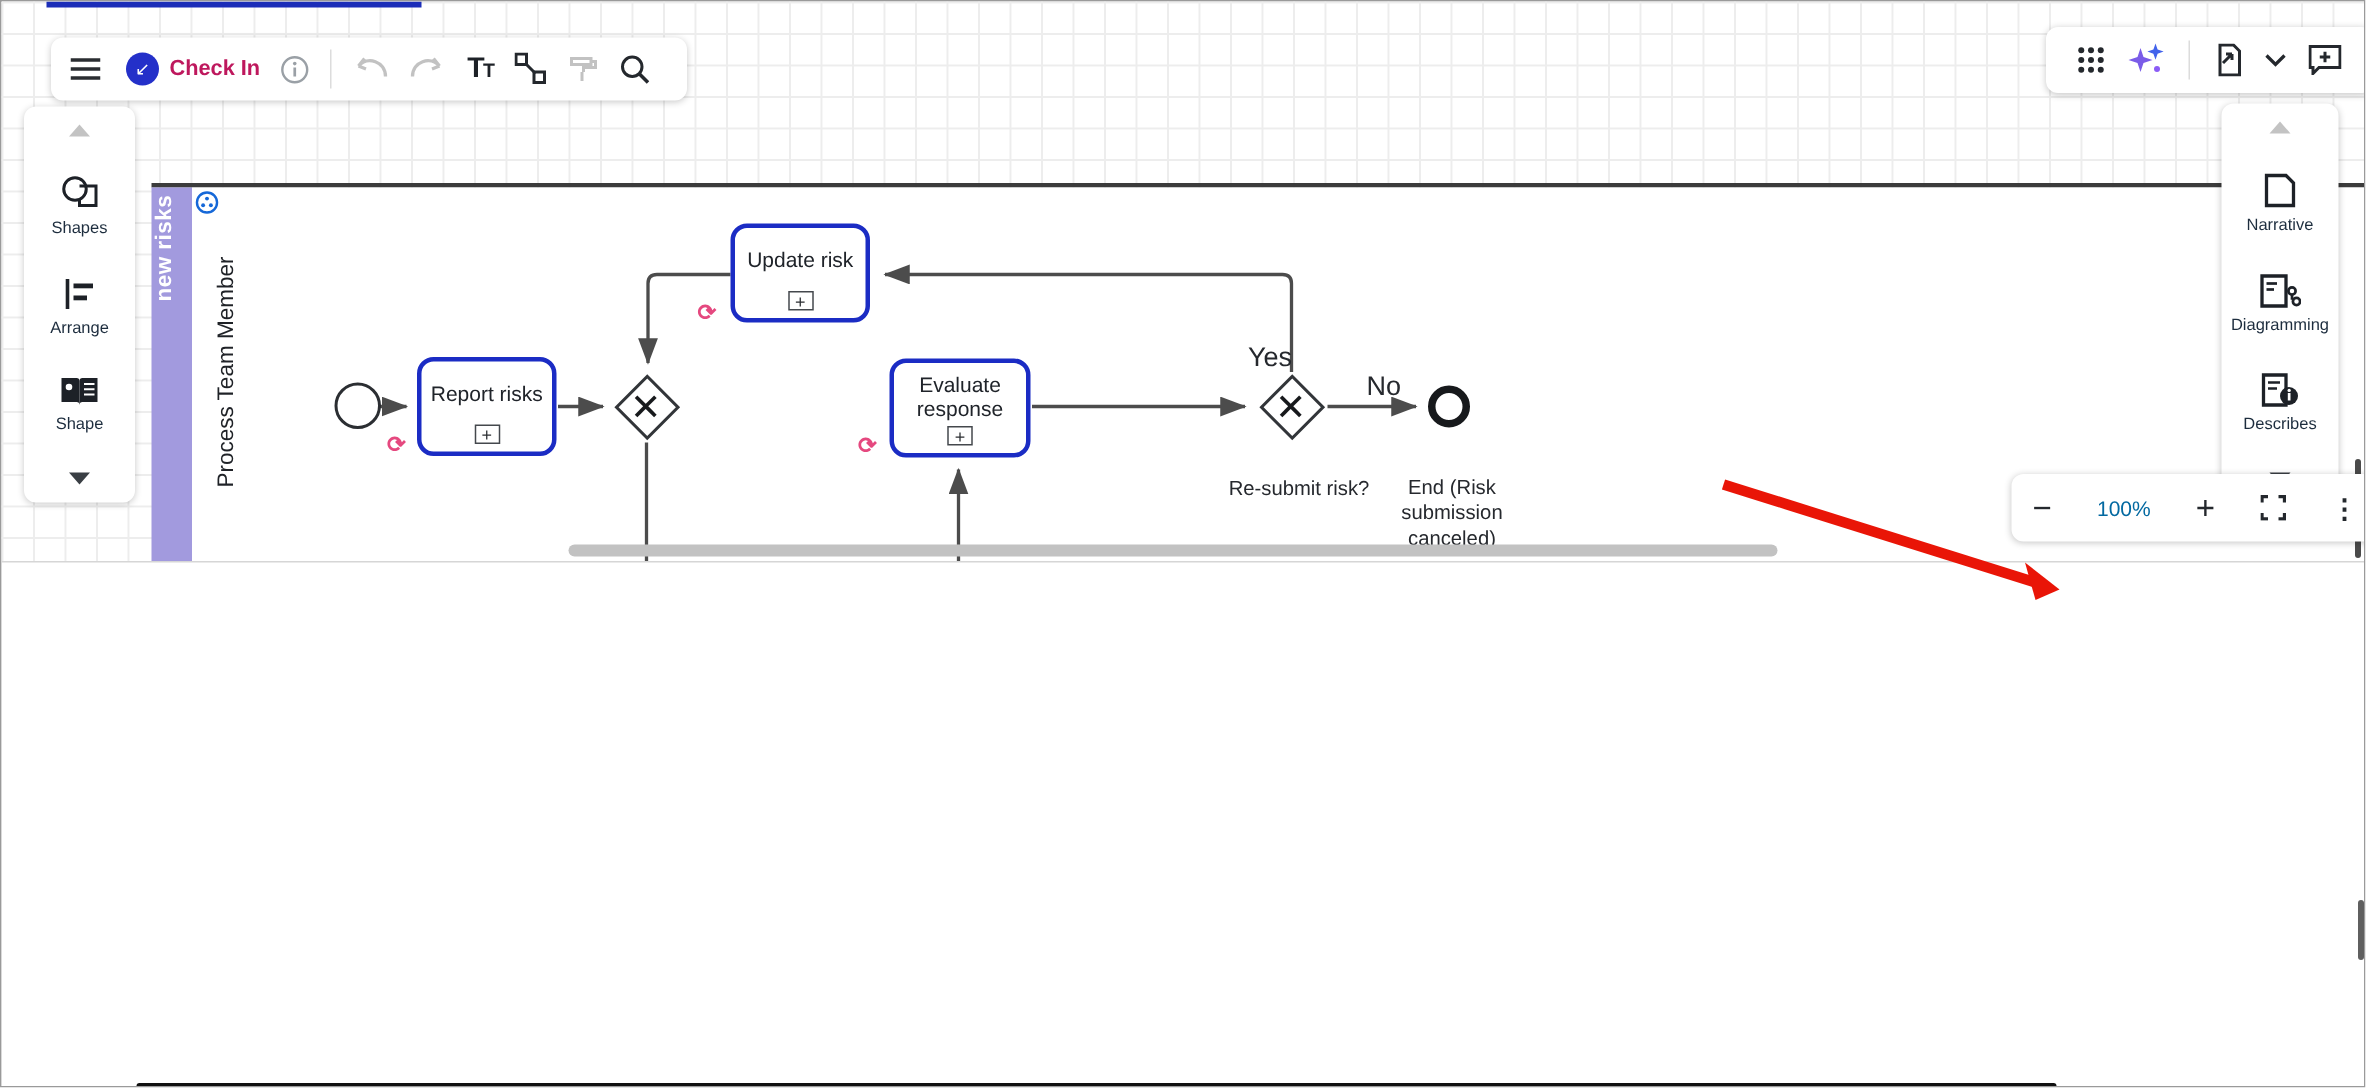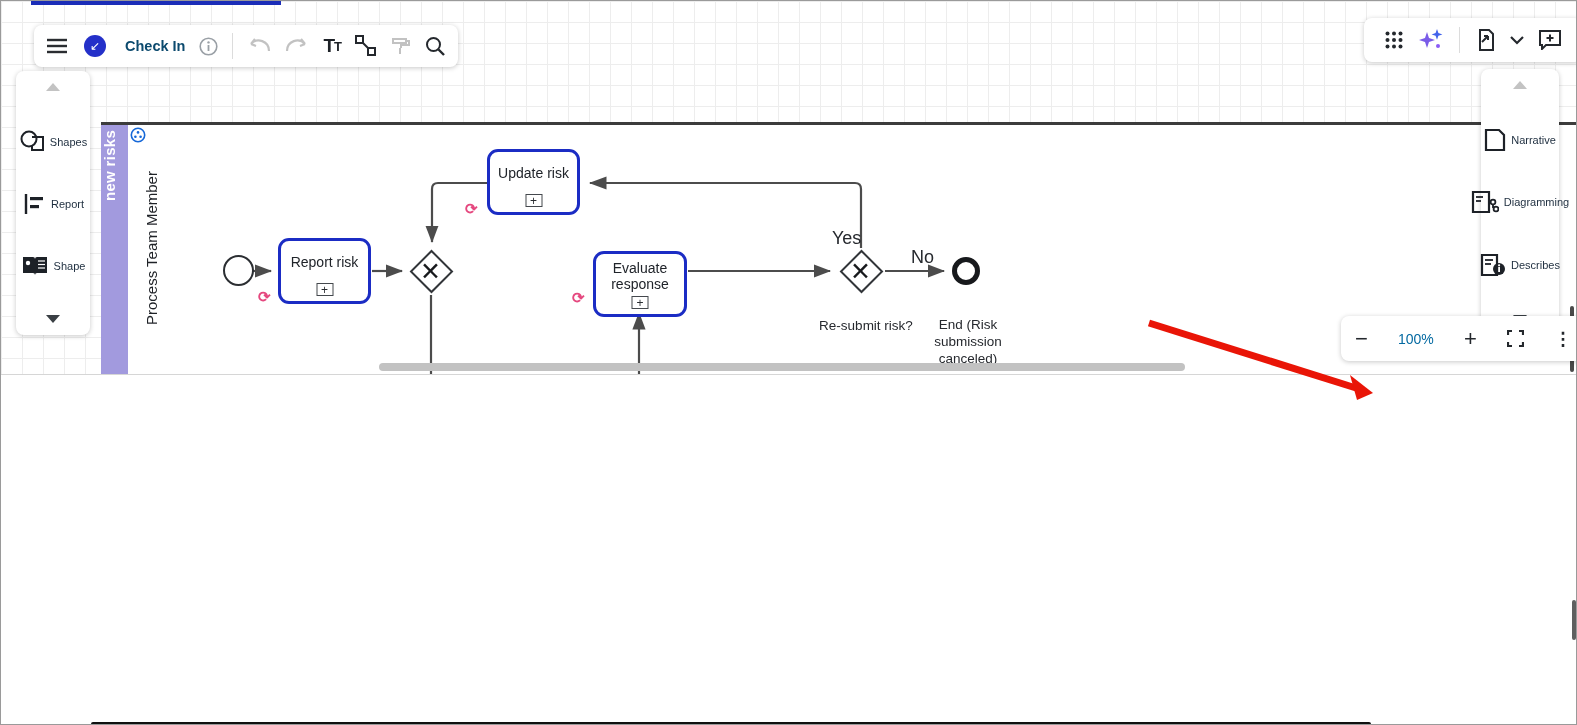--- a/index.html
+++ b/index.html
@@ -6,21 +6,21 @@
   .root{position:relative;width:1577px;height:725px;overflow:hidden;border:1px solid #9a9a9a;box-sizing:border-box;background:#fff;}
   .abs{position:absolute;}
   
   .canvas{position:absolute;left:0;top:0;width:1577px;height:373px;overflow:hidden;
     background:linear-gradient(#ededed 1px,transparent 1px) 0 0/21px 21px,
                linear-gradient(90deg,#ededed 1px,transparent 1px) 0 0/21px 21px,#fff;}
   .card{position:absolute;background:#fff;border-radius:8px;box-shadow:0 1px 5px rgba(0,0,0,.22);display:flex;align-items:center;}
   .vcard{position:absolute;background:#fff;border-radius:8px;box-shadow:0 1px 5px rgba(0,0,0,.22);display:flex;flex-direction:column;align-items:center;}
   .tbtn{display:flex;align-items:center;justify-content:center;cursor:pointer;}
   .divider{width:1px;height:26px;background:#dcdcdc;}
-  .panel-item{display:flex;align-items:center;gap:5px;cursor:pointer;}
+  .panel-item{display:flex;flex-direction:column;align-items:center;gap:5px;cursor:pointer;}
   .panel-item .lbl{font-size:11px;color:#1d2d3e;}
   .tri{width:0;height:0;border-left:7px solid transparent;border-right:7px solid transparent;}
   .tri.up{border-bottom:8px solid #c3c3c3;}
   .tri.down{border-top:8px solid #3a3f44;}
   
   .task{position:absolute;background:#fff;border:3px solid #1b2cc4;border-radius:11px;box-sizing:border-box;
     display:flex;align-items:flex-start;justify-content:center;font-size:14px;color:#20242a;text-align:center;}
   .plusbox{position:absolute;left:50%;transform:translateX(-50%);bottom:5px;width:17px;height:13px;border:1.5px solid #44484d;
     box-sizing:border-box;display:flex;align-items:center;justify-content:center;font-size:12px;line-height:1;color:#2a2d31;background:#fff;}
   .gw{position:absolute;width:31px;height:31px;background:#fff;border:2px solid #323539;transform:rotate(45deg);box-sizing:border-box;}
@@ -75,28 +75,28 @@
         <path d="M687,270 L829,270" marker-end="url(#ah)"></path>
         <path d="M884,270 L943,270" marker-end="url(#ah)"></path>
       </g>
     </svg>
 
     <div class="evt-start" style="left:222px;top:254px;"></div>
     <div class="evt-end" style="left:951px;top:256px;"></div>
     <div class="flowlbl" style="left:924px;top:316px;width:86px;text-align:center;font-size:13.5px;line-height:1.25;">End (Risk submission canceled)</div>
 
     <div class="task" style="left:277px;top:237px;width:93px;height:66px;padding-top:13px;">
-      <span>Report risk</span>
+      <span>Report risks</span>
       <span class="plusbox">+</span>
     </div>
     <div class="task" style="left:486px;top:148px;width:93px;height:66px;padding-top:13px;">
       <span>Update risk</span>
       <span class="plusbox">+</span>
     </div>
-    <div class="task" style="left:592px;top:238px;width:94px;height:66px;padding:6px 0 0;margin-top:12px;">
+    <div class="task" style="left:592px;top:238px;width:94px;height:66px;padding:6px 0 0;">
       <span>Evaluate response</span>
       <span class="plusbox">+</span>
     </div>
 
     <div class="gw" style="left:415px;top:255px;"></div>
     <div class="gwx" style="left:419px;top:258px;">✕</div>
     <div class="gw" style="left:845px;top:255px;"></div>
     <div class="gwx" style="left:849px;top:258px;">✕</div>
 
     <div class="flowlbl" style="left:831px;top:227px;">Yes</div>
@@ -118,21 +118,21 @@
       <svg width="20" height="16" viewBox="0 0 20 16">
           <g stroke="#2a2d31" stroke-width="2.4">
             <line x1="0" y1="2" x2="20" y2="2"></line>
             <line x1="0" y1="8" x2="20" y2="8"></line>
             <line x1="0" y1="14" x2="20" y2="14"></line>
           </g>
         </svg>
     </div>
     <div class="tbtn" style="gap:7px;">
       <span style="width:22px;height:22px;border-radius:50%;background:#2430c9;color:#fff;display:flex;align-items:center;justify-content:center;font-size:12px;">↙</span>
-      <span style="color:#0c4a6e;font-weight:700;font-size:14.5px;margin-left:12px;">Check In</span>
+      <span style="color:#be185d;font-weight:700;font-size:14.5px;">Check In</span>
     </div>
     <div class="tbtn">
       <svg width="19" height="19" viewBox="0 0 19 19">
           <circle cx="9.5" cy="9.5" r="8.3" fill="none" stroke="#9aa0a6" stroke-width="1.6"></circle>
           <circle cx="9.5" cy="5.4" r="1.2" fill="#9aa0a6"></circle>
           <rect x="8.6" y="8" width="1.8" height="6" fill="#9aa0a6"></rect>
         </svg>
     </div>
     <div class="divider"></div>
     <div class="tbtn">
@@ -217,21 +217,21 @@
           <path d="M13,7 h11 v13 h-11 v-4" fill="none" stroke="#1d2127" stroke-width="2"></path>
         </svg>
       <span class="lbl">Shapes</span>
     </div>
     <div class="panel-item">
       <svg width="24" height="24" viewBox="0 0 24 24">
           <line x1="4" y1="2" x2="4" y2="22" stroke="#1d2127" stroke-width="2.4"></line>
           <rect x="8" y="5" width="13" height="3.2" fill="#1d2127"></rect>
           <rect x="8" y="13" width="9" height="3.2" fill="#1d2127"></rect>
         </svg>
-      <span class="lbl">Report</span>
+      <span class="lbl">Arrange</span>
     </div>
     <div class="panel-item">
       <svg width="28" height="22" viewBox="0 0 28 22">
           <path d="M2,2 h10 a2,2 0 0 1 2,2 v16 a2,2 0 0 0 -2,-2 h-10 z" fill="#1d2127"></path>
           <path d="M26,2 h-10 a2,2 0 0 0 -2,2 v16 a2,2 0 0 1 2,-2 h10 z" fill="#1d2127"></path>
           <circle cx="7" cy="8" r="2.2" fill="#fff"></circle>
           <g stroke="#fff" stroke-width="1.2">
             <line x1="17" y1="6" x2="24" y2="6"></line>
             <line x1="17" y1="9.5" x2="24" y2="9.5"></line>
             <line x1="17" y1="13" x2="24" y2="13"></line>

